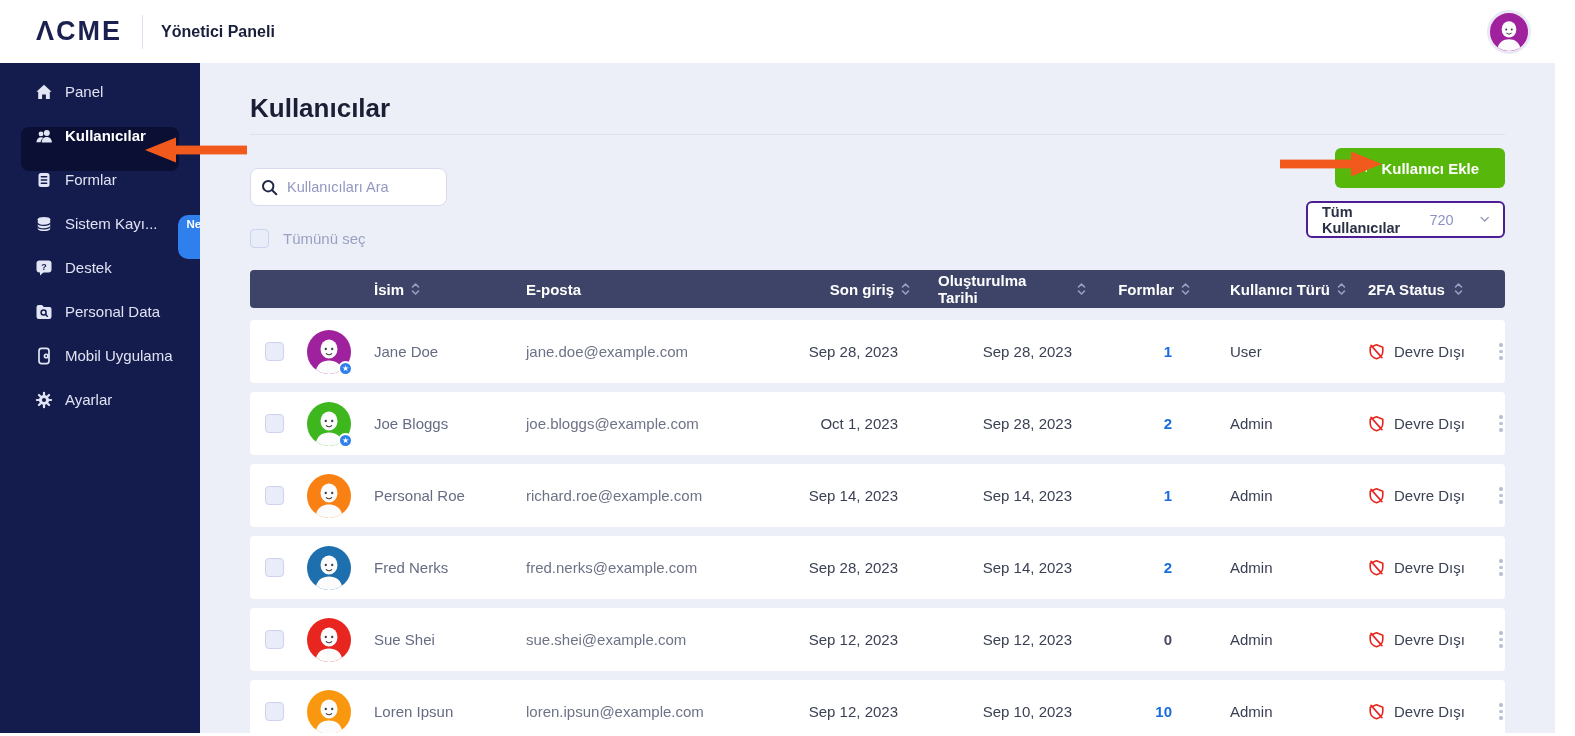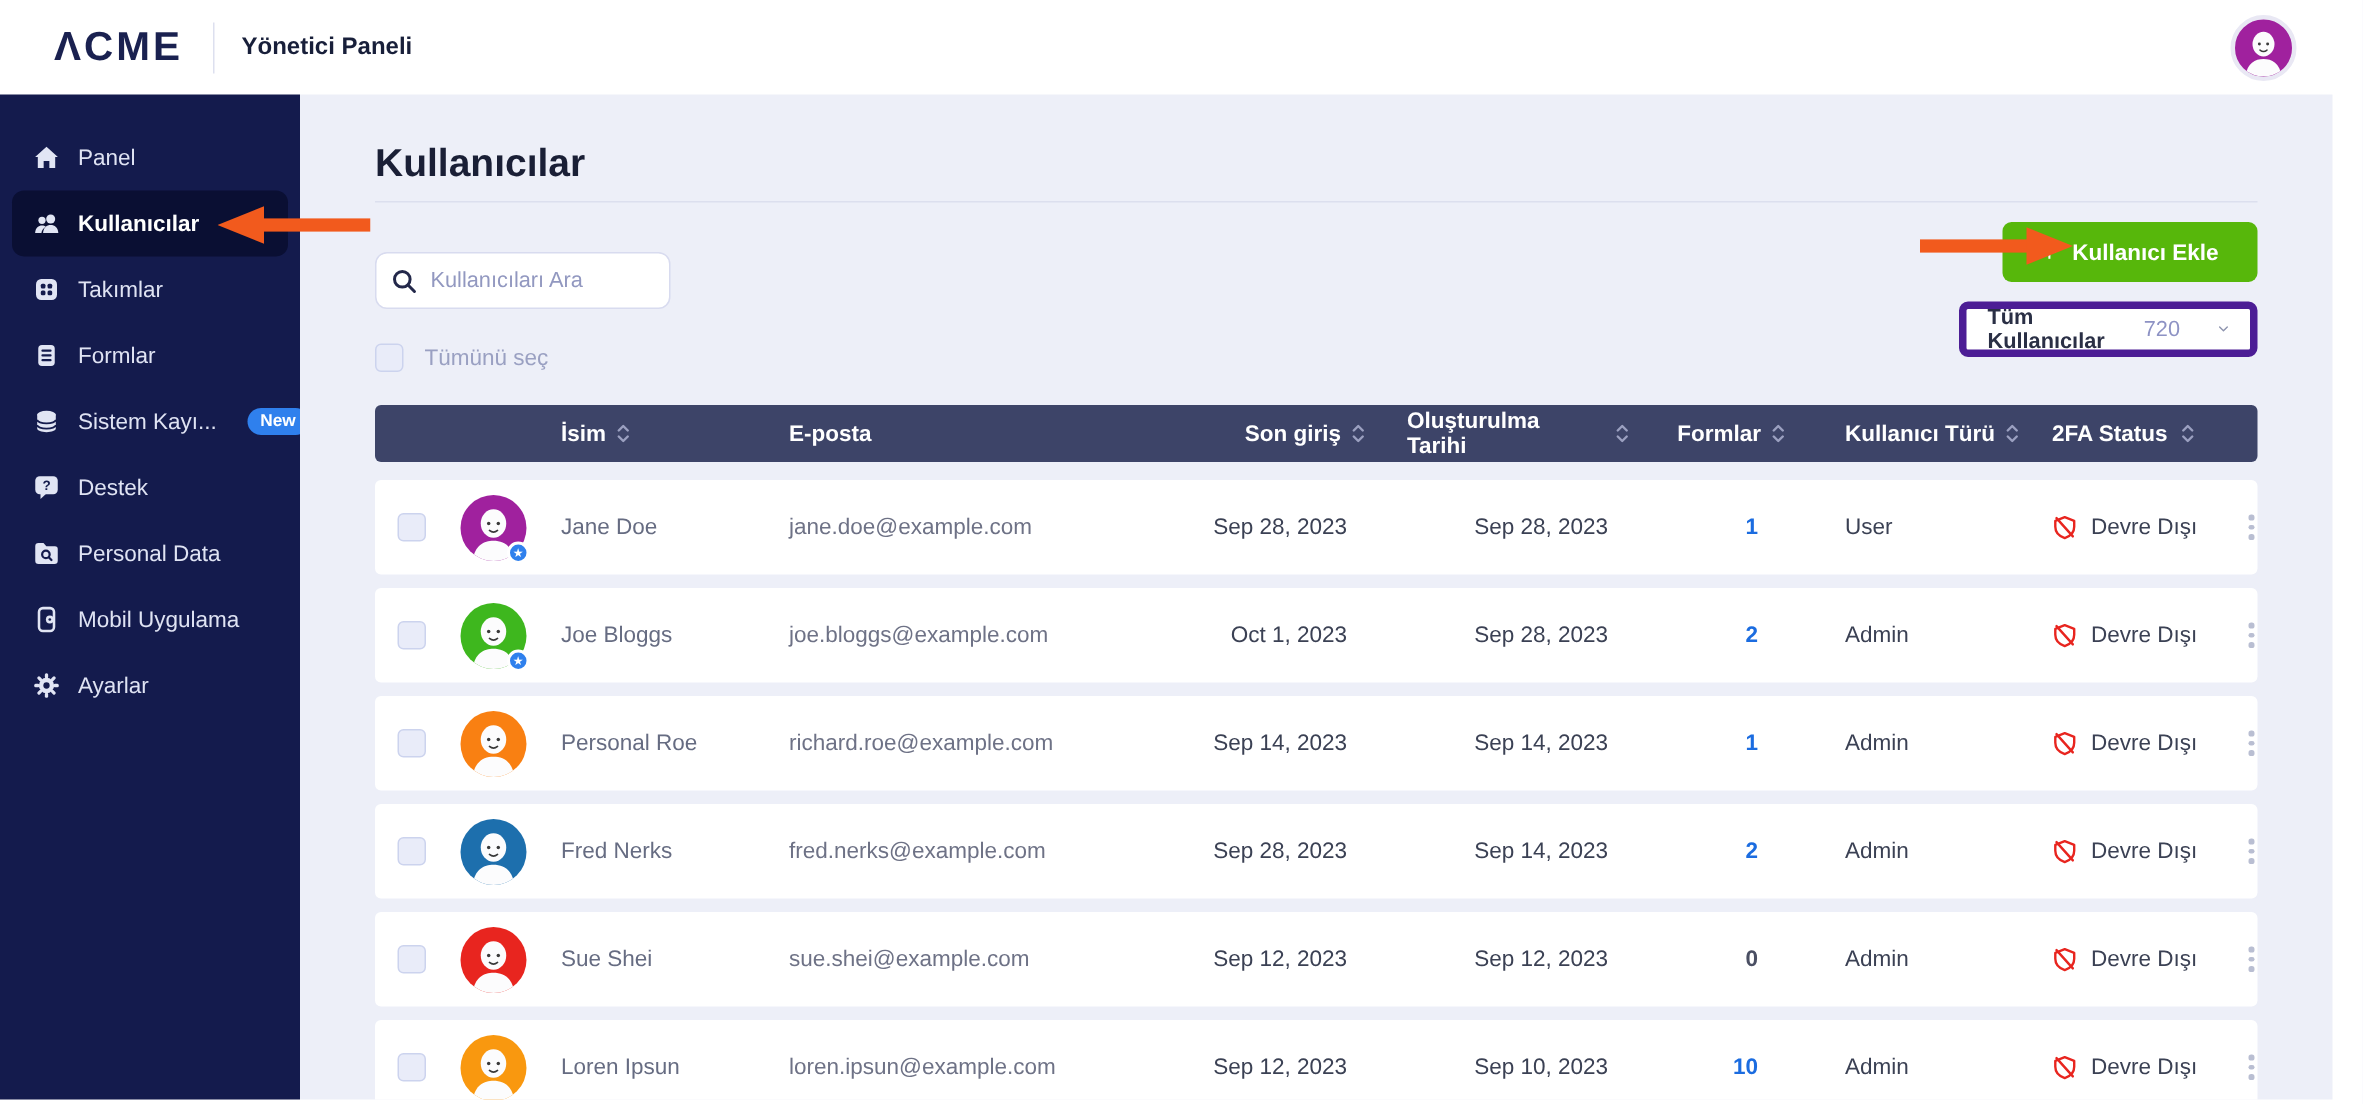--- a/index.html
+++ b/index.html
@@ -15,21 +15,21 @@
   .topbar-spacer { flex:1; }
   .top-avatar { width:44px; height:44px; border-radius:50%; margin-right:24px; position:relative;
                 border:3px solid #e9e8f4; overflow:hidden; cursor:pointer; }
   .face { position:absolute; inset:0; }
 
   
   .shell { display:flex; flex:1; min-height:0; }
 
   
   .sidebar { width:200px; flex:0 0 200px; background:#141b4d; padding-top:20px; }
-  .nav-item { height:44px; margin:0 8px; padding-left:14px; display:flex; align-items:center;
+  .nav-item { height:44px; margin:0 21px; padding-left:14px; display:flex; 
               gap:12px; border-radius:8px; cursor:pointer; }
   .nav-item.active { background:#0a0f33; }
   .nav-icon { width:18px; height:18px; flex:0 0 18px; }
   .nav-icon .fill { fill:#e1e5f4; }
   .nav-icon .stroke { stroke:#e1e5f4; fill:none; }
   .nav-label { font-size:15px; font-weight:500; color:#dfe3f3; white-space:nowrap; }
   .nav-item.active .nav-label { color:#ffffff; font-weight:600; }
   .new-badge { margin-left:8px; font-size:11.5px; font-weight:700; color:#fff;
                padding:3px 9px; border-radius:10px; }
 
@@ -46,21 +46,21 @@
   .search-box input::placeholder { color:#9298c0; }
   .select-all { margin-top:23px; display:flex; align-items:center; gap:14px; }
   .checkbox { width:19px; height:19px; background:#e9ecf9; border:1px solid #ccd3ee;
               border-radius:4px; cursor:pointer; flex:0 0 19px; }
   .select-all-label { font-size:15px; color:#9aa0c2; }
 
   .toolbar-right { display:flex; flex-direction:column; align-items:flex-end; }
   .add-btn { height:40px; padding:0 26px; border:none; border-radius:6px; color:#fff;
              font-size:15px; font-weight:700; font-family:"Liberation Sans", sans-serif;
              display:flex; align-items:center; gap:10px; cursor:pointer; }
-  .filter-dd { margin-top:13px; width:199px; height:37px; background:#fff; border:5px solid #4c1d95;
+  .filter-dd { margin-top:13px; width:199px; height:37px; background:#fff; border:2px solid #4c1d95;
                border-radius:6px; display:flex; align-items:center; padding:0 14px; gap:26px; cursor:pointer; }
   .filter-label { font-size:14.5px; font-weight:600; color:#2a2f45; }
   .filter-count { font-size:14.5px; color:#8d92c4; flex:1; }
 
   
   .table-wrap { margin-top:22px; }
   .grid { display:grid; grid-template-columns:48px 62px 158px 252px 168px 180px 110px 140px 127px 1fr;
           align-items:center; }
   .thead { height:38px; background:#3d4468; border-radius:4px; margin-bottom:12px; }
   .th { display:flex; align-items:center; gap:7px; font-size:15px; font-weight:700; color:#ffffff; }
@@ -151,30 +151,20 @@
       <div class="nav-item active">
         <svg class="nav-icon" viewBox="0 0 18 18">
           <circle class="fill" cx="6" cy="6.9" r="2.4"></circle>
           <path class="fill" d="M1.4 15.3 C1.7 11.8 3.7 10.3 6 10.3 C7 10.3 7.9 10.6 8.6 11.1 C6.8 12.1 5.8 13.6 5.6 15.3 Z"></path>
           <circle class="fill" cx="11.8" cy="6" r="3"></circle>
           <path class="fill" d="M6.7 15.4 C6.9 11.7 9.2 10 11.8 10 C14.4 10 16.7 11.7 16.9 15.4 Z"></path>
         </svg>
         <span class="nav-label">Kullanıcılar</span>
       </div>
 
-      <div class="nav-item">
-        <svg class="nav-icon" viewBox="0 0 18 18">
-          <rect class="fill" x="2" y="2" width="14" height="14" rx="3.5"></rect>
-          <rect x="5.2" y="5.2" width="3.1" height="3.1" rx="1" fill="#141b4d"></rect>
-          <rect x="9.7" y="5.2" width="3.1" height="3.1" rx="1" fill="#141b4d"></rect>
-          <rect x="5.2" y="9.7" width="3.1" height="3.1" rx="1" fill="#141b4d"></rect>
-          <rect x="9.7" y="9.7" width="3.1" height="3.1" rx="1" fill="#141b4d"></rect>
-        </svg>
-        <span class="nav-label">Takımlar</span>
-      </div>
 
       <div class="nav-item">
         <svg class="nav-icon" viewBox="0 0 18 18">
           <rect class="fill" x="3.5" y="2" width="11" height="14" rx="2.5"></rect>
           <rect x="5.6" y="5" width="6.8" height="1.5" rx="0.7" fill="#141b4d"></rect>
           <rect x="5.6" y="8.2" width="6.8" height="1.5" rx="0.7" fill="#141b4d"></rect>
           <rect x="5.6" y="11.4" width="6.8" height="1.5" rx="0.7" fill="#141b4d"></rect>
         </svg>
         <span class="nav-label">Formlar</span>
       </div>

